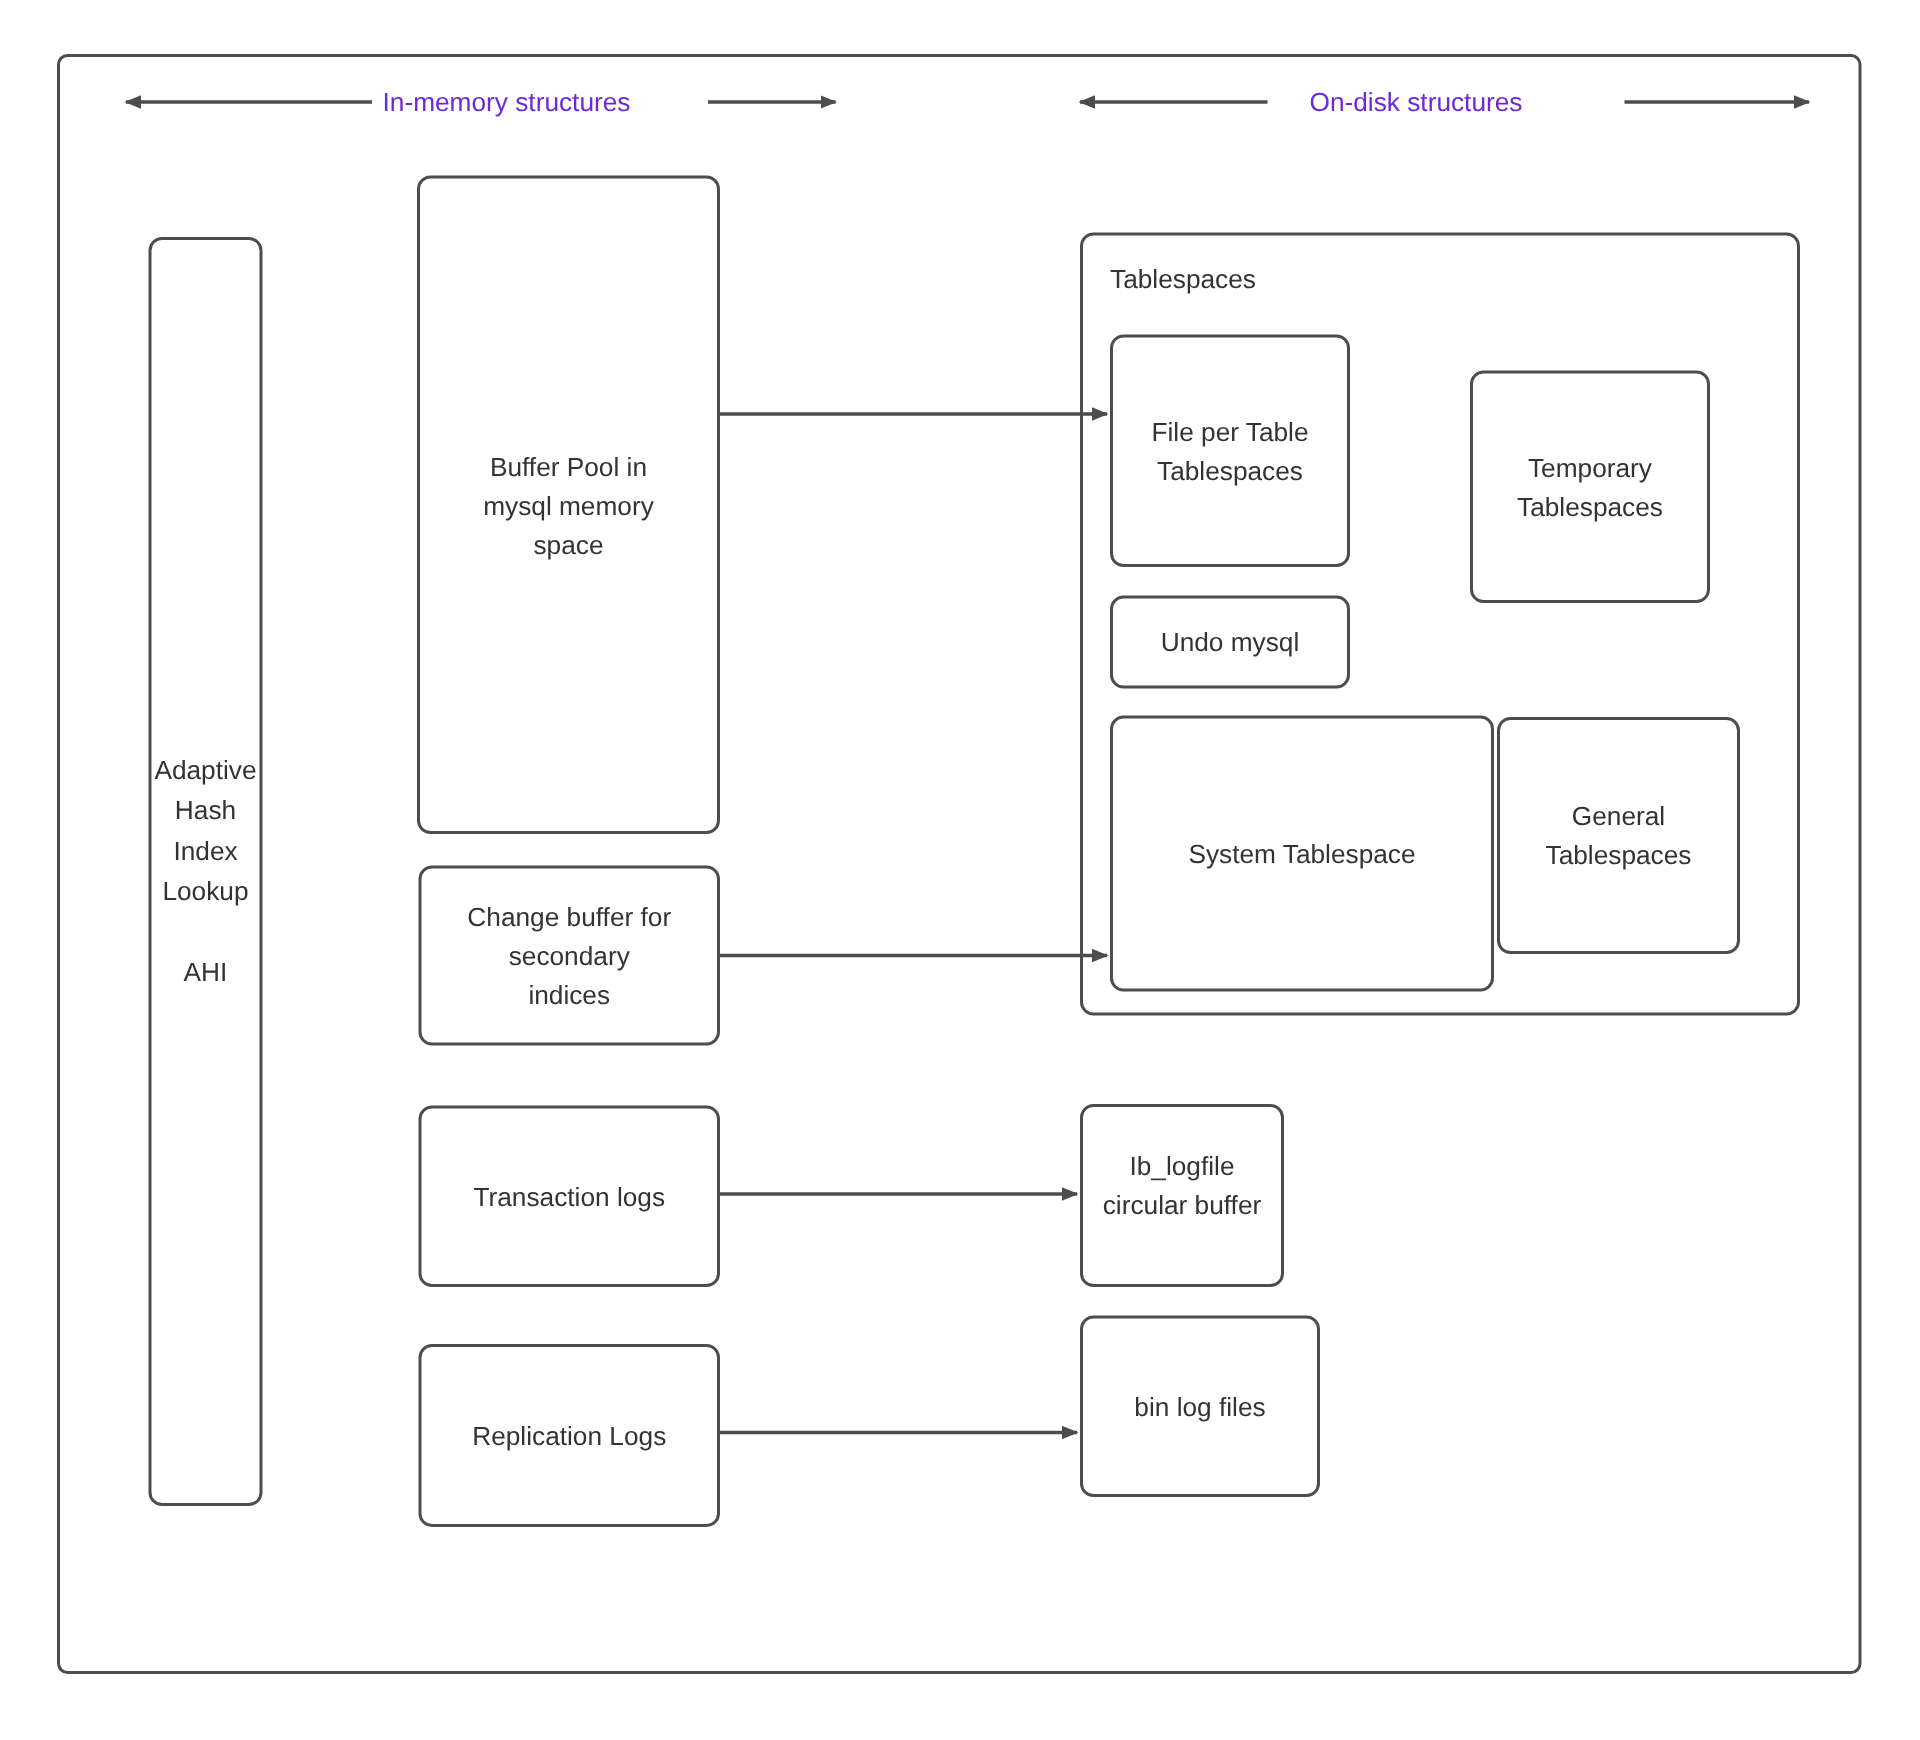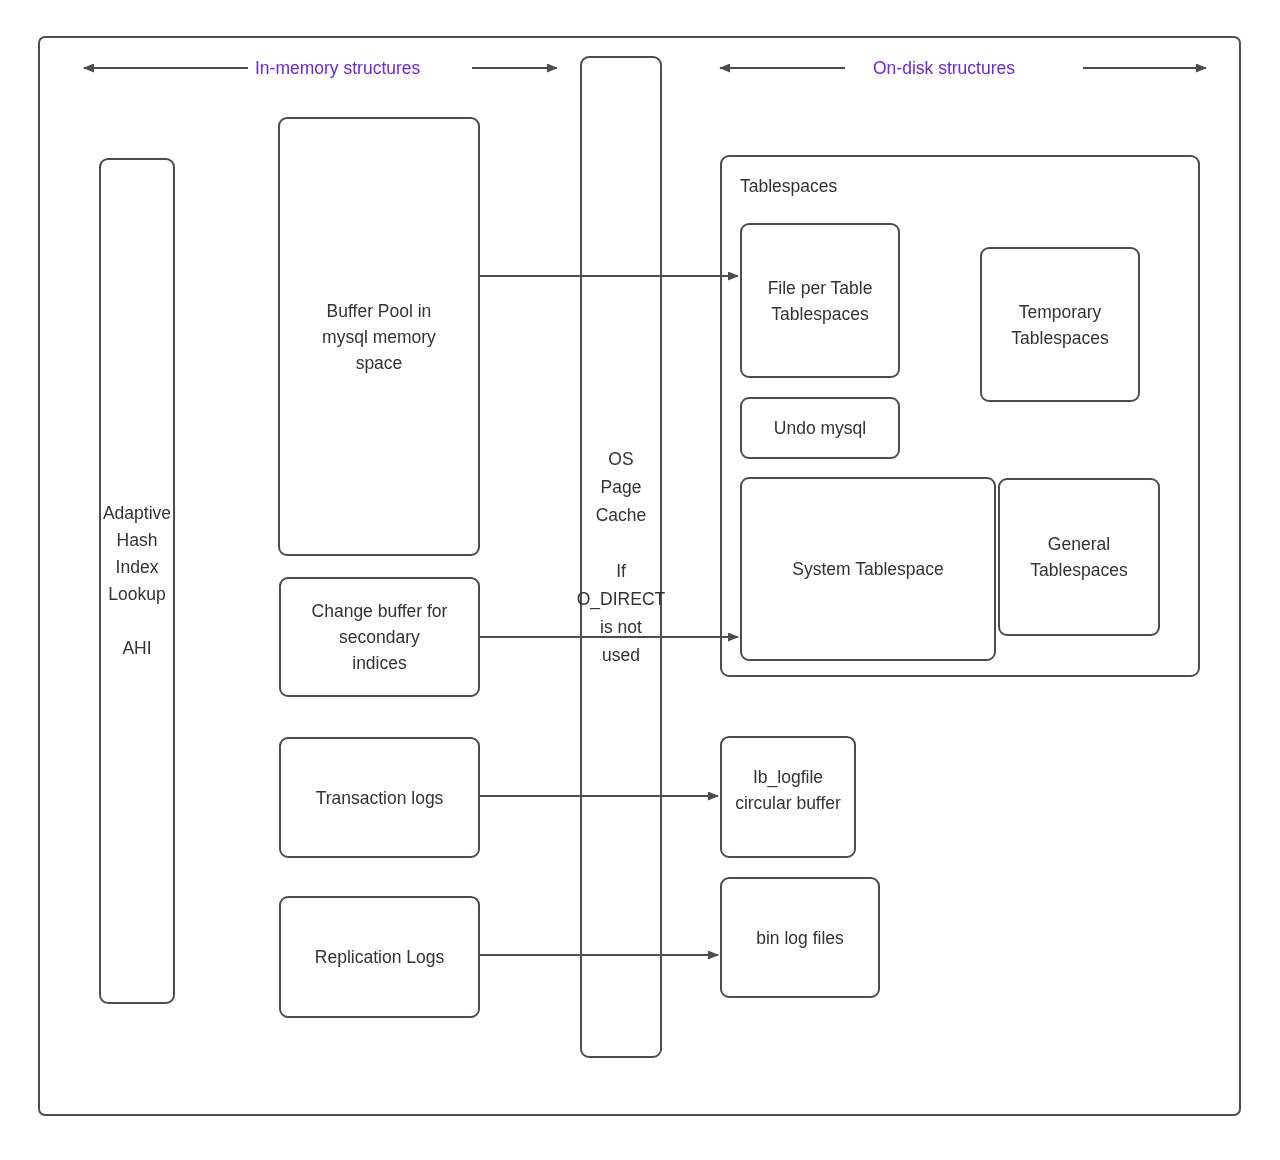--- a/index.html
+++ b/index.html
@@ -114,30 +114,20 @@
   </div>
 
   <div class="box" style="left:279px; top:737px; width:201px; height:121px;">
     <span>Transaction logs</span>
   </div>
 
   <div class="box" style="left:279px; top:896px; width:201px; height:122px;">
     <span>Replication Logs</span>
   </div>
 
-  <div class="box narrow-col" style="left:580px; top:56px; width:82px; height:1002px;">
-    <span class="col-text">OS
-Page
-Cache
-
-If
-O_DIRECT
-is not
-used</span>
-  </div>
 
   <div class="box group-box" style="left:720px; top:155px; width:480px; height:522px;">
     <span>Tablespaces</span>
   </div>
 
   <div class="box" style="left:740px; top:223px; width:160px; height:155px;">
     <span>File per Table
 Tablespaces</span>
   </div>
 

